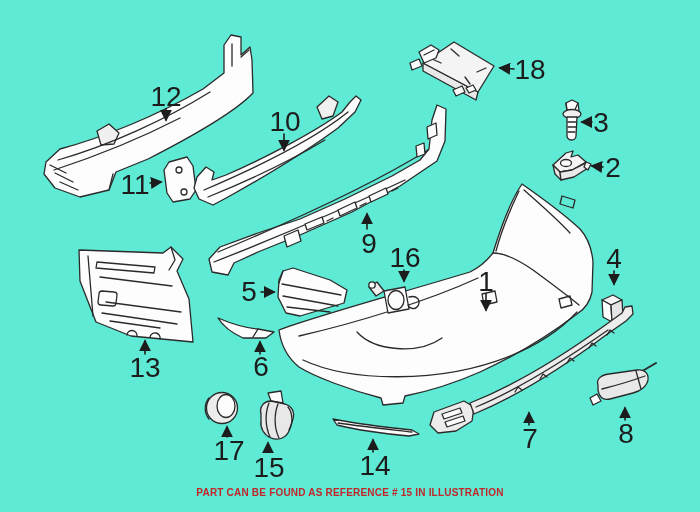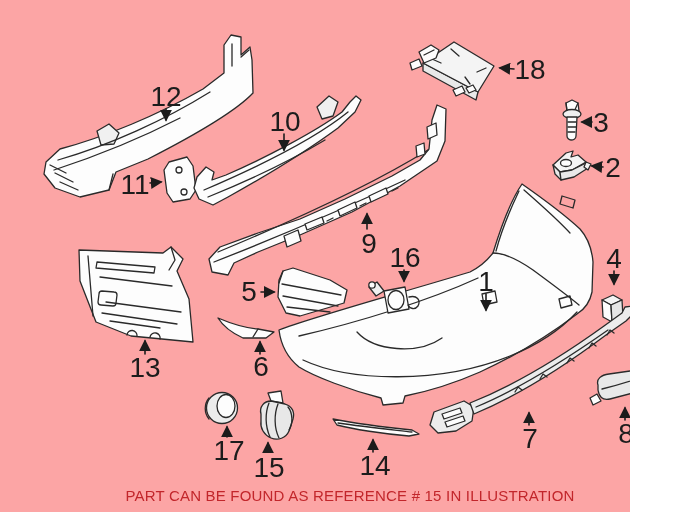--- a/index.html
+++ b/index.html
@@ -1,22 +1,22 @@
 <!DOCTYPE html>
 <html><head>
 <meta charset="utf-8">
 <style>
   html,body{margin:0;padding:0;background:#ffffff;}
-  .page{position:relative;width:630px;height:512px;background:#fca5a5;overflow:hidden;
+  .page{position:relative;width:700px;height:512px;background:#5eead4;overflow:hidden;
         font-family:"Liberation Sans", sans-serif;}
   svg{position:absolute;left:0;top:0;}
   .callout-num{font-family:"Liberation Sans", sans-serif;font-size:28px;fill:#1c1c1c;}
   .footer-note{position:absolute;left:0;top:487px;width:700px;text-align:center;
-               font-family:"Liberation Sans", sans-serif;font-weight:normal;
-               font-size:15px;letter-spacing:.2px;color:#C2262B;white-space:nowrap;}
+               font-family:"Liberation Sans", sans-serif;font-weight:bold;
+               font-size:10px;letter-spacing:.2px;color:#C2262B;white-space:nowrap;}
 </style>
 </head>
 <body>
 
 <div class="page">
 <svg width="700" height="512" viewBox="0 0 700 512" fill="none" stroke="#2a2a2a" stroke-width="1.3" stroke-linejoin="round" stroke-linecap="round">
   <defs>
     <marker id="ah" viewBox="0 0 10 10" refX="8.5" refY="5" markerWidth="7.5" markerHeight="7.5" orient="auto">
       <path d="M0,0 L10,5 L0,10 Z" fill="#1c1c1c" stroke="none"></path>
     </marker>

